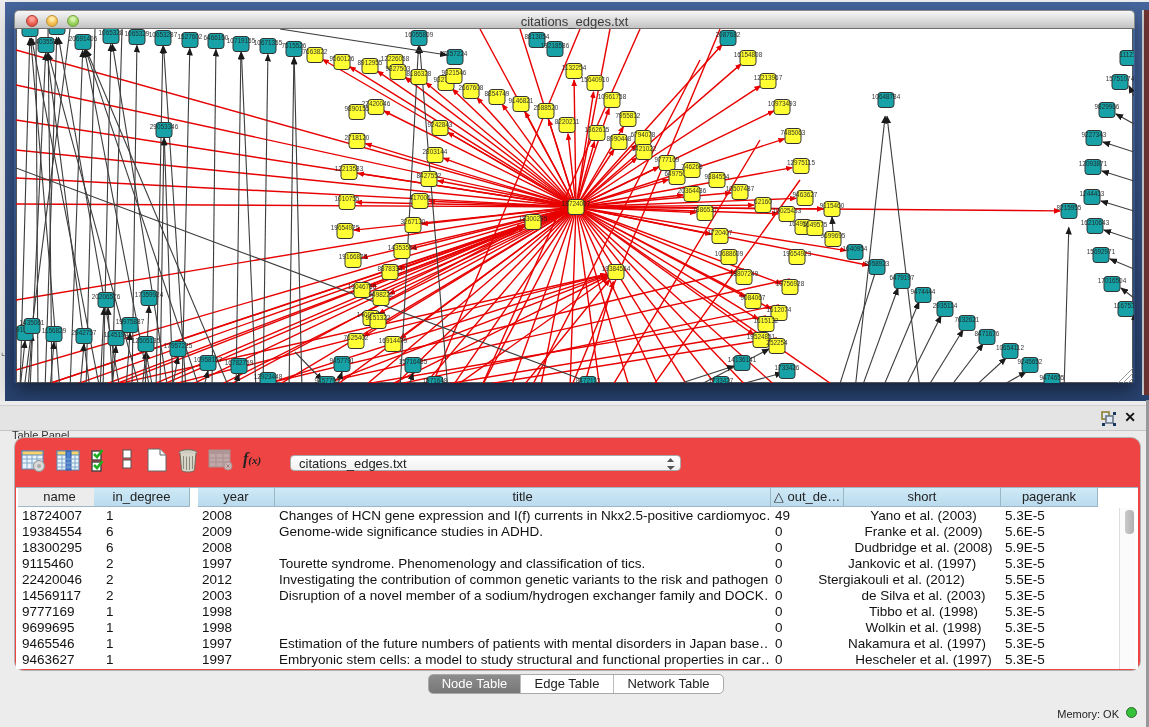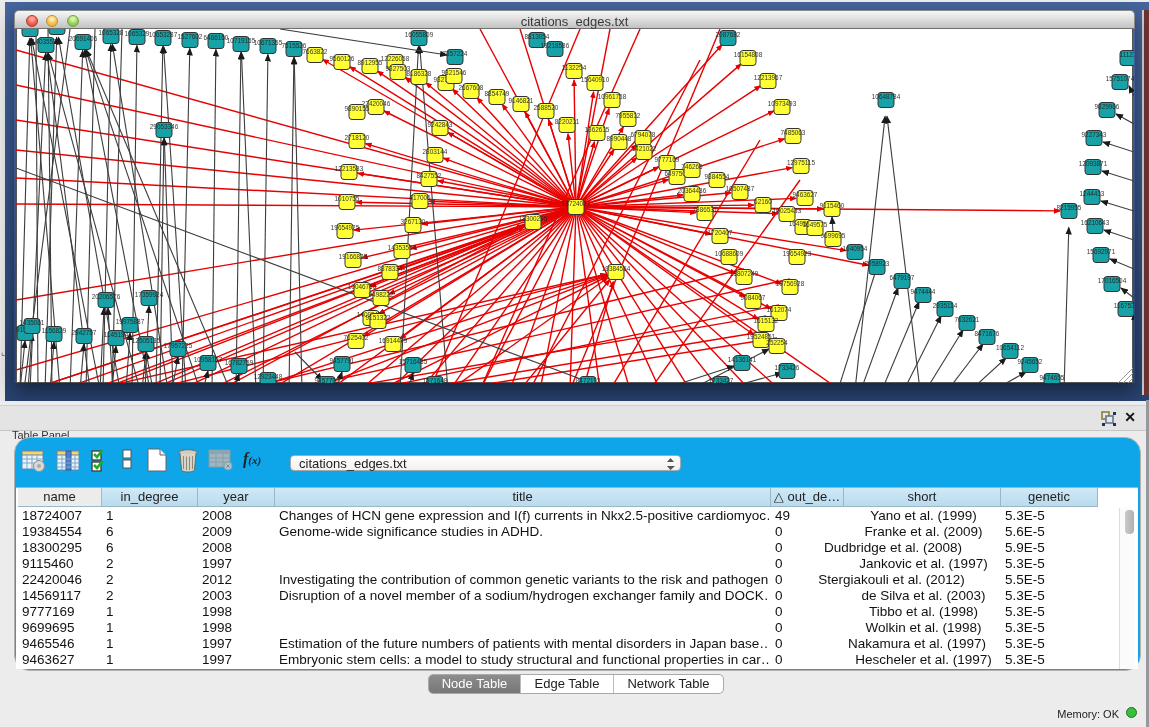--- a/index.html
+++ b/index.html
@@ -18,21 +18,21 @@
 #tl3{left:52px;background:radial-gradient(circle at 50% 30%,#d2f3a9 0 18%,#9ad05e 55%,#77b93e);border:1px solid #74a43c}
 #canvas{position:absolute;left:2px;top:19px;width:1117px;height:354px;background:#fff;border-left:1px solid #555;border-right:1px solid #555;border-bottom:1px solid #555}
 
 #cur{position:absolute;left:1px;top:347px;font-size:9px;color:#555}
 
 #tpanel{position:absolute;left:0;top:401px;width:1149px;height:326px;background:#ececec}
 #tphead{position:absolute;left:0;top:4px;width:1149px;height:26px;background:#e4e4e4;border-top:1px solid #cfcfcf;border-bottom:1px solid #c6c6c6}
 #tphead .t{position:absolute;left:12px;top:23px;font-size:11px;color:#333}
 #fico{position:absolute;right:33px;top:5px;width:15px;height:15px}
 #xico{position:absolute;right:13px;top:3px;font-size:14px;font-weight:bold;color:#111}
-#panel{position:absolute;left:14px;top:36px;width:1127px;height:234px;background:#0ea5e9;border:1px solid #b2b2b2;border-radius:16px}
+#panel{position:absolute;left:14px;top:36px;width:1127px;height:234px;background:#ef4444;border:1px solid #b2b2b2;border-radius:10px}
 
 #tbar{position:absolute;left:0;top:0;width:100%;height:46px}
 .ic{position:absolute;top:10px}
 #combo{position:absolute;left:275px;top:17px;width:391px;height:16px;background:linear-gradient(#fff,#f1f1f1);border:1px solid #a9a9a9;border-radius:4px;font-size:13px;color:#222;padding:0px 8px;line-height:15px}
 
 #tbl{position:absolute;left:1px;top:49px;width:1122px;height:182px;background:#fff;border-top:1px solid #9cb8c6}
 .hd{position:absolute;top:0;height:19px;background:linear-gradient(#cfe9f7,#badbed);border-right:1px solid #9bb7c5;border-bottom:1px solid #9cb8c6;font-size:13px;color:#222;text-align:center;line-height:18px}
 .hdg{background:#ececec;border-right:1px solid #b5b5b5}
 .row{position:absolute;left:0;width:1078px;height:16px;font-size:13.5px;color:#111;white-space:nowrap}
 .c{position:absolute;top:0;height:16px;line-height:16px;overflow:hidden}
@@ -603,58 +603,59 @@
             </svg></div>
 <div class="ic" style="left:228px;top:12px;width:24px;font-family:'Liberation Serif',serif;font-style:italic;font-weight:bold;font-size:16px;color:#222">f<span style="font-size:11px">(x)</span></div>
 
    <div id="combo">citations_edges.txt<svg class="arr2" width="9" height="14" style="position:absolute;right:5px;top:1px">
               <path d="M4.5 1L8 5H1z" fill="#555"></path>
               <path d="M4.5 13L1 9h8z" fill="#555"></path>
             </svg></div>
   </div>
   <div id="tbl">
           <div class="hd hdg" style="left:2px;width:84px">name</div>
-<div class="hd" style="left:86px;width:96px">in_degree</div>
+<div class="hd" style="left:78px;width:96px">in_degree</div>
 <div class="hd" style="left:182px;width:77px">year</div>
 <div class="hd" style="left:259px;width:496px">title</div>
 <div class="hd" style="left:755px;width:73px">△ out_de…</div>
 <div class="hd" style="left:828px;width:157px">short</div>
-<div class="hd" style="left:985px;width:97px">genetic</div>
+<div class="hd" style="left:985px;width:97px">pagerank</div>
 <div class="row" style="top:20px">
             <div class="c" style="left:6px;width:78px">18724007</div>
             <div class="c" style="left:90px;width:90px">1</div>
             <div class="c" style="left:186px;width:71px">2008</div>
             <div class="c" style="left:263px;width:490px">Changes of HCN gene expression and I(f) currents in Nkx2.5-positive cardiomyoc…</div>
             <div class="c" style="left:759px;width:67px">49</div>
-            <div class="c" style="left:832px;width:151px;text-align:center">Yano et al. (1999)</div>
+            <div class="c" style="left:832px;width:151px;text-align:center">Yano et al. (2003)</div>
             <div class="c" style="left:989px;width:91px">5.3E-5</div>
           </div>
 <div class="row" style="top:36px">
             <div class="c" style="left:6px;width:78px">19384554</div>
             <div class="c" style="left:90px;width:90px">6</div>
             <div class="c" style="left:186px;width:71px">2009</div>
             <div class="c" style="left:263px;width:490px">Genome-wide significance studies in ADHD.</div>
             <div class="c" style="left:759px;width:67px">0</div>
             <div class="c" style="left:832px;width:151px;text-align:center">Franke et al. (2009)</div>
             <div class="c" style="left:989px;width:91px">5.6E-5</div>
           </div>
 <div class="row" style="top:52px">
             <div class="c" style="left:6px;width:78px">18300295</div>
             <div class="c" style="left:90px;width:90px">6</div>
             <div class="c" style="left:186px;width:71px">2008</div>
             <div class="c" style="left:759px;width:67px">0</div>
-            <div class="c" style="left:808px;width:151px;">Dudbridge et al. (2008)</div>
+            <div class="c" style="left:832px;width:151px;text-align:center">Dudbridge et al. (2008)</div>
             <div class="c" style="left:989px;width:91px">5.9E-5</div>
           </div>
 <div class="row" style="top:68px">
             <div class="c" style="left:6px;width:78px">9115460</div>
             <div class="c" style="left:90px;width:90px">2</div>
             <div class="c" style="left:186px;width:71px">1997</div>
-            <div class="c" style="left:759px;width:67px">0</div>
-            <div class="c" style="left:832px;width:151px;text-align:center">Jankovic et al. (1997)</div>
+            <div class="c" style="left:263px;width:490px">Tourette syndrome. Phenomenology and classification of tics.</div>
+            <div class="c" style="left:759px;width:67px">0</div>
+            <div class="c" style="left:832px;width:151px;">Jankovic et al. (1997)</div>
             <div class="c" style="left:989px;width:91px">5.3E-5</div>
           </div>
 <div class="row" style="top:84px">
             <div class="c" style="left:6px;width:78px">22420046</div>
             <div class="c" style="left:90px;width:90px">2</div>
             <div class="c" style="left:186px;width:71px">2012</div>
             <div class="c" style="left:263px;width:490px">Investigating the contribution of common genetic variants to the risk and pathogen…</div>
             <div class="c" style="left:759px;width:67px">0</div>
             <div class="c" style="left:800px;width:151px;text-align:center">Stergiakouli et al. (2012)</div>
             <div class="c" style="left:989px;width:91px">5.5E-5</div>

